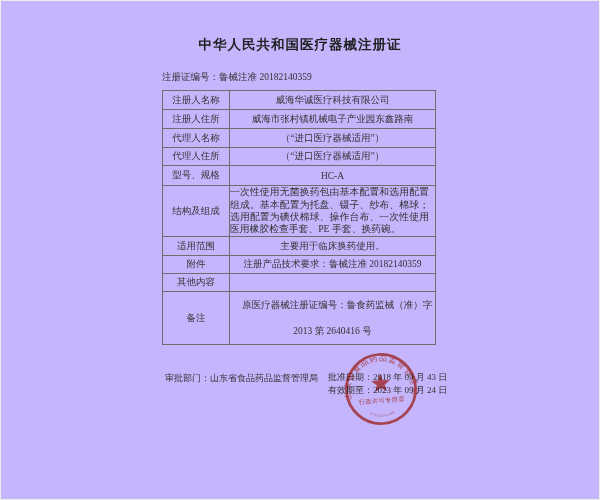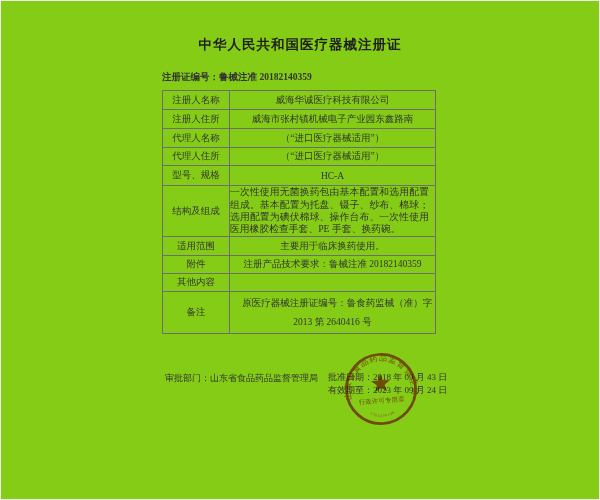--- a/index.html
+++ b/index.html
@@ -4,47 +4,47 @@
 <style>
   html,body{margin:0;padding:0;}
   body{
     width:600px;height:500px;
     background:#fdfdfd;
     font-family:"Liberation Serif", serif;
     color:#2e2e2e;
     position:relative;
     overflow:hidden;
   }
-  .sheet{position:absolute;inset:0;background:#84cc16;box-shadow:inset 0 0 0 1px #ececec;}
+  .sheet{position:absolute;inset:0;background:#c4b5fd;box-shadow:inset 0 0 0 1px #ececec;}
   .title{
     position:absolute;top:36px;left:0;width:600px;
     text-align:center;font-size:13.5px;font-weight:bold;
     letter-spacing:1px;color:#1f1f1f;
   }
   .certno{
     position:absolute;top:71px;left:162px;
-    font-size:9.5px;font-weight:bold;color:#333;
+    font-size:9.5px;font-weight:normal;color:#333;
   }
   table.cert{
     position:absolute;top:90px;left:162px;
     width:274px;border-collapse:collapse;table-layout:fixed;
   }
   table.cert td{
     border:1px solid #6e6e6e;
     font-size:9.5px;color:#333;
     vertical-align:middle;
     padding:0;
     overflow:hidden;
   }
   td.lbl{width:66px;text-align:center;}
   td.val{text-align:center;padding:1px 4px 1px 8px;}
   tr.h19{height:19px;} tr.h18{height:18px;} tr.h20{height:20px;}
   tr.hbig{height:51px;} tr.hnote{height:42px;}
   tr.hbig td.val{line-height:12.3px;font-size:9.8px;text-align:justify;padding-right:6px;font-family:Liberation Serif, serif;}
-  tr.hnote td.val{line-height:19px;text-indent:1em;margin-left:18px;}
+  tr.hnote td.val{line-height:26px;text-indent:1em;margin-left:18px;}
   .footer-left{
     position:absolute;top:372px;left:165px;
     font-size:9px;color:#333;
   }
   .footer-right{
     position:absolute;top:371px;left:328px;
     font-size:9px;color:#333;line-height:13px;
   }
   .stamp{
     position:absolute;left:343px;top:351px;width:76px;height:76px;

